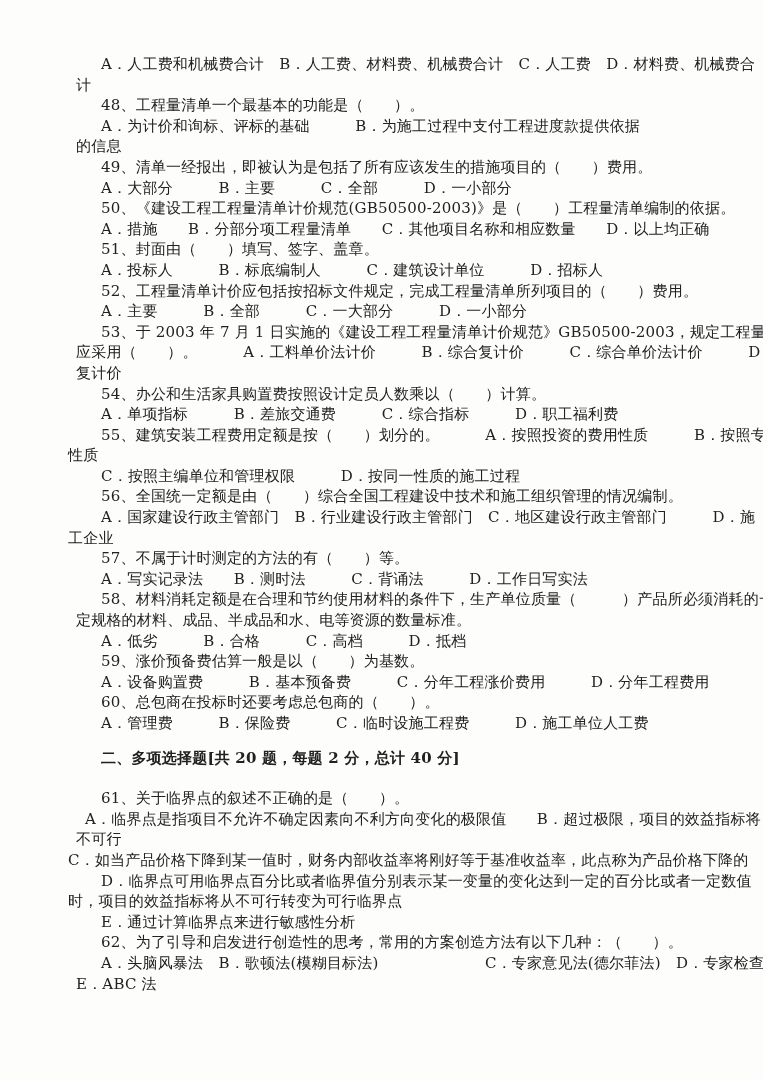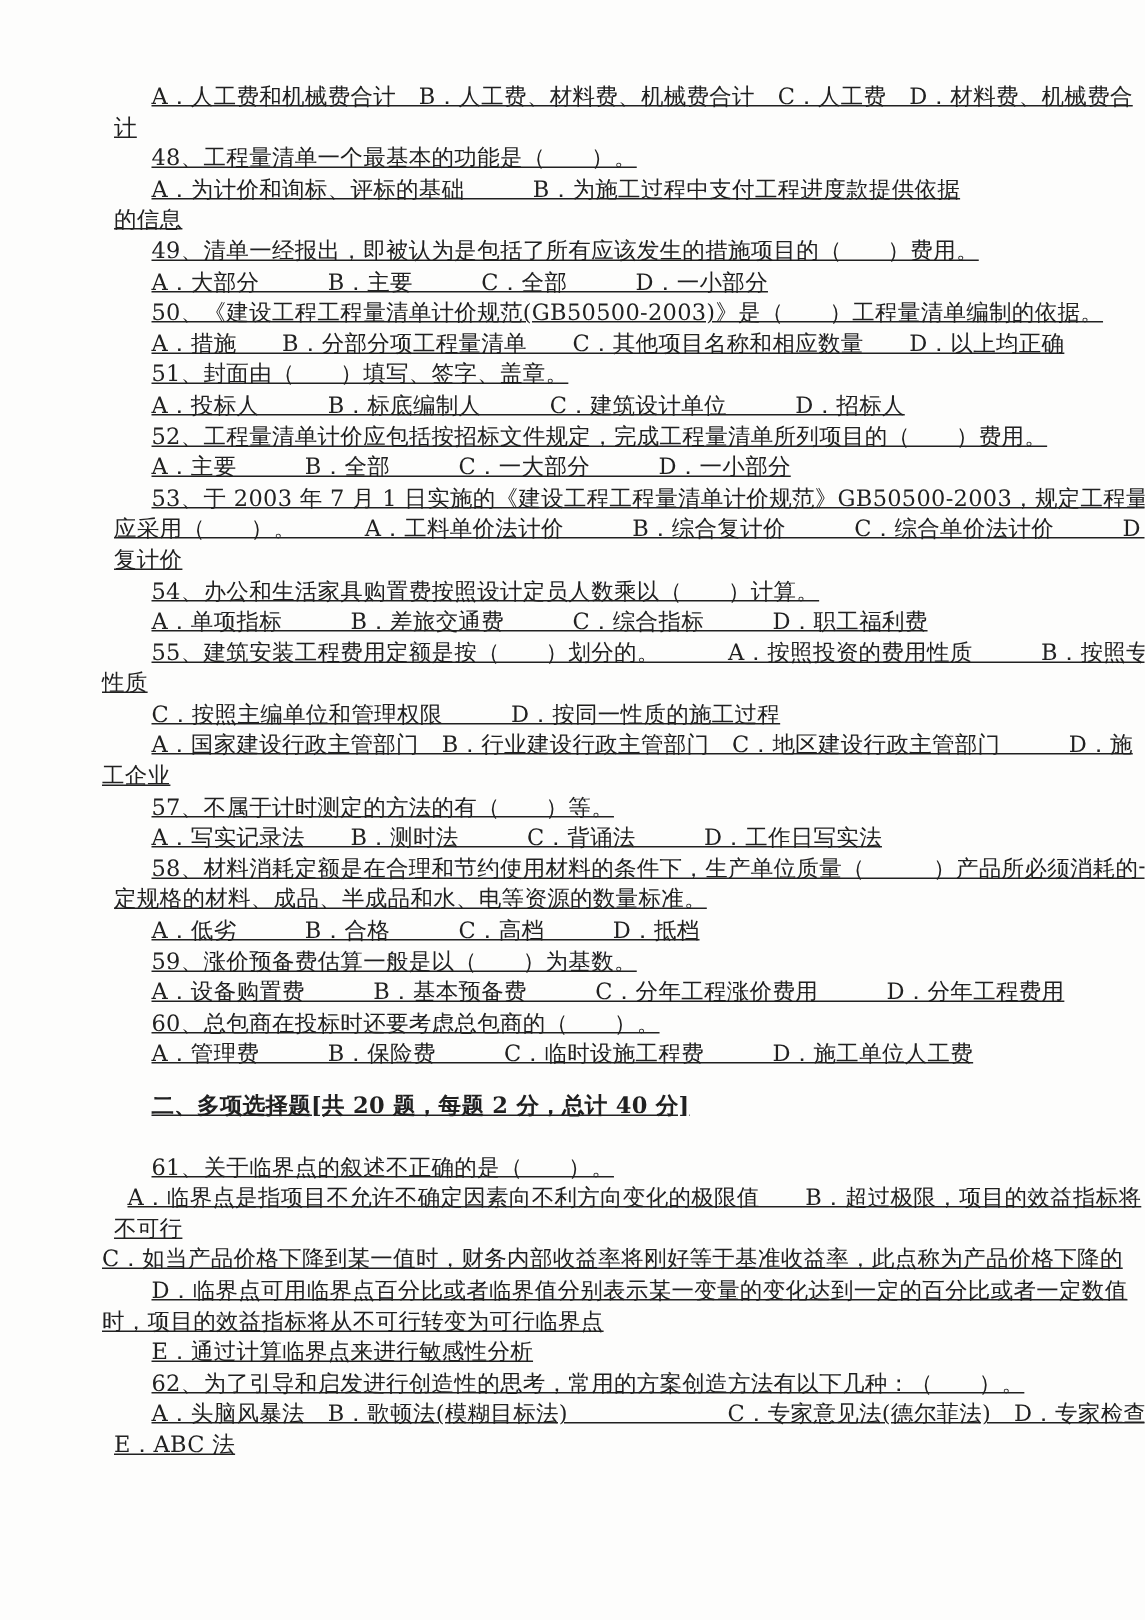--- a/index.html
+++ b/index.html
@@ -14,21 +14,20 @@
   }
   .page {
     box-sizing: border-box;
     width: 763px;
     height: 1080px;
     padding: 54px 38px 0 76px;
     font-family: "DejaVu Serif", "Liberation Serif", serif;
     font-size: 15px;
     color: #212121;
     background: #fdfdfc;
-    text-decoration: underline;
   }
   .line {
     white-space: pre;
     line-height: 20.6px;
     height: 20.6px;
     letter-spacing: 0.2px;
   }
   
   .ind-q { padding-left: 25px; }
   .ind-m { padding-left: 0; }
@@ -55,20 +54,21 @@
       <div class="line ind-q">52、工程量清单计价应包括按招标文件规定，完成工程量清单所列项目的（　　）费用。</div>
       <div class="line ind-q">A．主要　　　B．全部　　　C．一大部分　　　D．一小部分</div>
       <div class="line ind-q">53、于 2003 年 7 月 1 日实施的《建设工程工程量清单计价规范》GB50500-2003，规定工程量清单</div>
       <div class="line ind-m">应采用（　　）。　　　A．工料单价法计价　　　B．综合复计价　　　C．综合单价法计价　　　D．工料</div>
       <div class="line ind-m">复计价</div>
       <div class="line ind-q">54、办公和生活家具购置费按照设计定员人数乘以（　　）计算。</div>
       <div class="line ind-q">A．单项指标　　　B．差旅交通费　　　C．综合指标　　　D．职工福利费</div>
       <div class="line ind-q">55、建筑安装工程费用定额是按（　　）划分的。　　　A．按照投资的费用性质　　　B．按照专业</div>
       <div class="line ind-o">性质</div>
       <div class="line ind-q">C．按照主编单位和管理权限　　　D．按同一性质的施工过程</div>
+      <div class="line ind-q">56、全国统一定额是由（　　）综合全国工程建设中技术和施工组织管理的情况编制。</div>
       <div class="line ind-q">A．国家建设行政主管部门　B．行业建设行政主管部门　C．地区建设行政主管部门　　　D．施</div>
       <div class="line ind-o">工企业</div>
       <div class="line ind-q">57、不属于计时测定的方法的有（　　）等。</div>
       <div class="line ind-q">A．写实记录法　　B．测时法　　　C．背诵法　　　D．工作日写实法</div>
       <div class="line ind-q">58、材料消耗定额是在合理和节约使用材料的条件下，生产单位质量（　　　）产品所必须消耗的一</div>
       <div class="line ind-m">定规格的材料、成品、半成品和水、电等资源的数量标准。</div>
       <div class="line ind-q">A．低劣　　　B．合格　　　C．高档　　　D．抵档</div>
       <div class="line ind-q">59、涨价预备费估算一般是以（　　）为基数。</div>
       <div class="line ind-q">A．设备购置费　　　B．基本预备费　　　C．分年工程涨价费用　　　D．分年工程费用</div>
       <div class="line ind-q">60、总包商在投标时还要考虑总包商的（　　）。</div>

